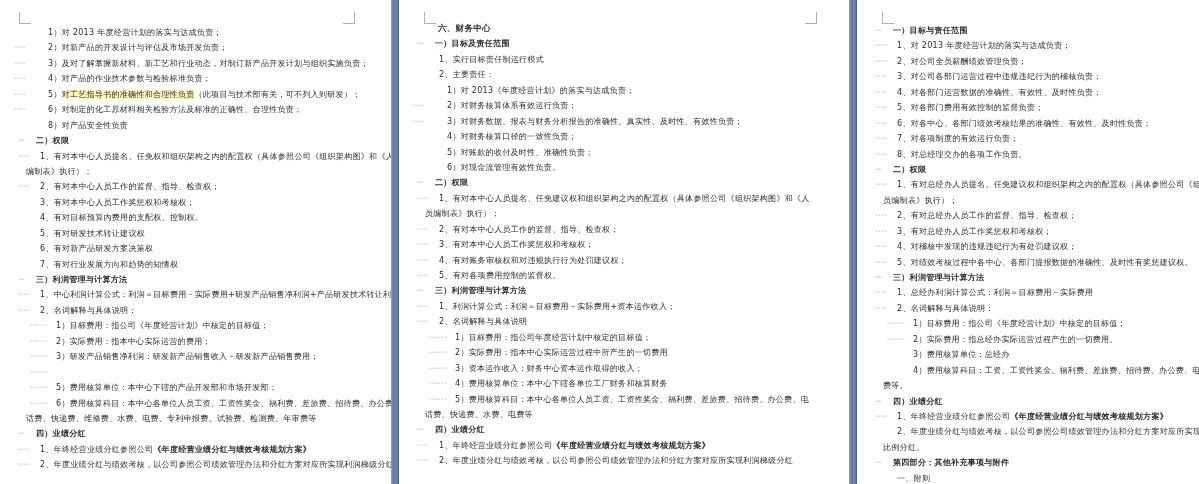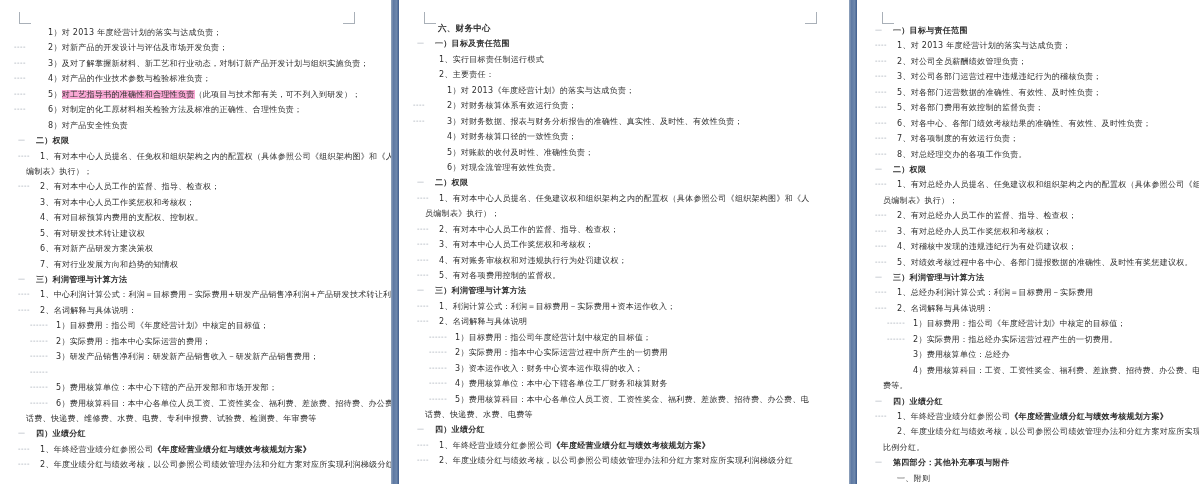--- a/index.html
+++ b/index.html
@@ -34,21 +34,21 @@
   .lv-s {padding-left:48px;}
   .lv-s2{padding-left:56px;}
   .lv-c {padding-left:26px;}
   .pre{
     position:absolute;left:14px;top:0;
     color:#9aa3ad;font-size:7px;letter-spacing:0.5px;font-weight:normal;
   }
   .lv-s2 .pre{left:30px;}
   .lv-h .pre,.lv-i .pre{left:18px;}
   .b{font-weight:bold;margin-top:12px;}
-  .hl{background:#f9a8d4;}
+  .hl{background:#fef9c3;}
   .corner{position:absolute;top:12px;width:11px;height:11px;}
   .corner-left{border-left:1px solid #a9b0b8;border-bottom:1px solid #a9b0b8;}
   .corner-right{border-right:1px solid #a9b0b8;border-bottom:1px solid #a9b0b8;}
   .page .corner-left{left:25px;}
   .page .corner-right{right:32px;}
   .page-1 .corner-left{left:19px;}
   .page-1 .corner-right{right:36px;}
 </style>
 </head>
 <body>
@@ -132,21 +132,21 @@
   <div class="gap"></div>
 
   <div class="page page-3">
     <div class="corner corner-left"></div>
     <div class="corner corner-right"></div>
     <div class="content">
         <div class="line lv-h"><span class="pre">—</span><span>一）目标与责任范围</span></div>
         <div class="line lv-i"><span class="pre">----</span><span>1、对 2013 年度经营计划的落实与达成负责；</span></div>
         <div class="line lv-i"><span class="pre">----</span><span>2、对公司全员薪酬绩效管理负责；</span></div>
         <div class="line lv-i"><span class="pre">----</span><span>3、对公司各部门运营过程中违规违纪行为的稽核负责；</span></div>
-        <div class="line lv-i"><span class="pre">----</span><span>5、对各部门运营数据的准确性、有效性、及时性负责；</span></div>
+        <div class="line lv-i"><span class="pre">----</span><span>4、对各部门运营数据的准确性、有效性、及时性负责；</span></div>
         <div class="line lv-i"><span class="pre">----</span><span>5、对各部门费用有效控制的监督负责；</span></div>
         <div class="line lv-i"><span class="pre">----</span><span>6、对各中心、各部门绩效考核结果的准确性、有效性、及时性负责；</span></div>
         <div class="line lv-i"><span class="pre">----</span><span>7、对各项制度的有效运行负责；</span></div>
         <div class="line lv-i"><span class="pre">----</span><span>8、对总经理交办的各项工作负责。</span></div>
         <div class="line lv-h"><span class="pre">—</span><span>二）权限</span></div>
         <div class="line lv-i"><span class="pre">----</span><span>1、有对总经办人员提名、任免建议权和组织架构之内的配置权（具体参照公司《组织架构图》和《人</span></div>
         <div class="line lv-c"><span>员编制表》执行）；</span></div>
         <div class="line lv-i"><span class="pre">----</span><span>2、有对总经办人员工作的监督、指导、检查权；</span></div>
         <div class="line lv-i"><span class="pre">----</span><span>3、有对总经办人员工作奖惩权和考核权；</span></div>
         <div class="line lv-i"><span class="pre">----</span><span>4、对稽核中发现的违规违纪行为有处罚建议权；</span></div>

